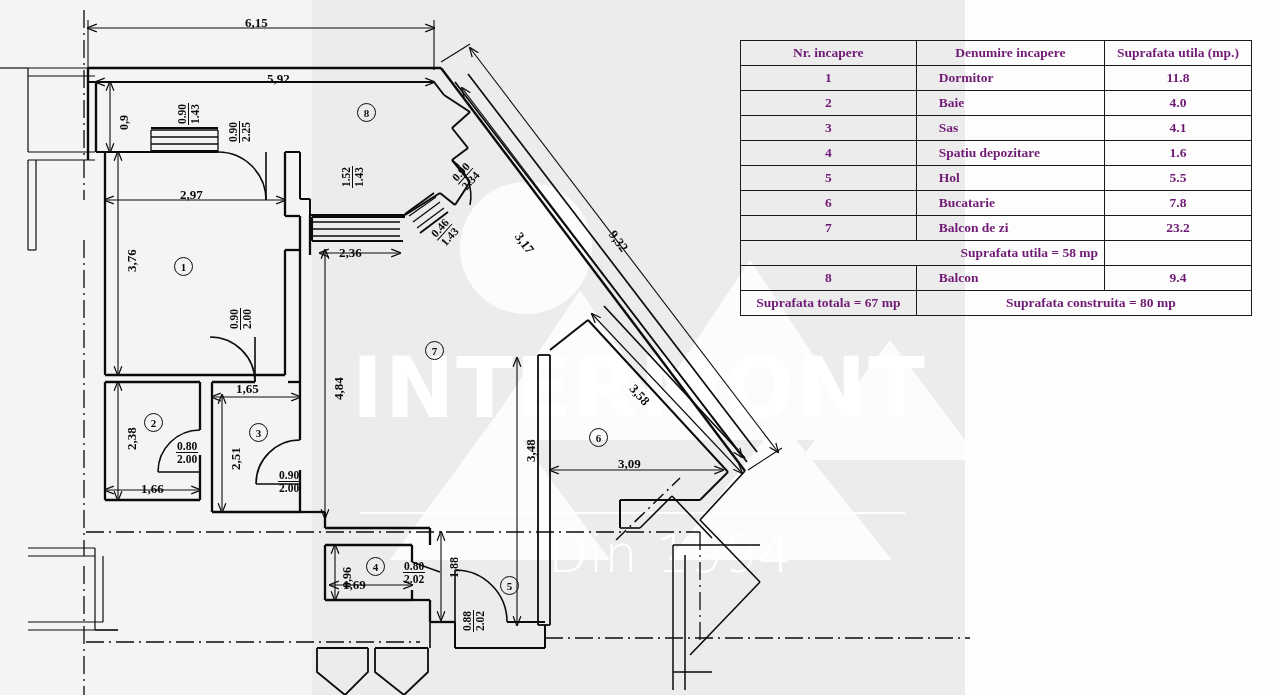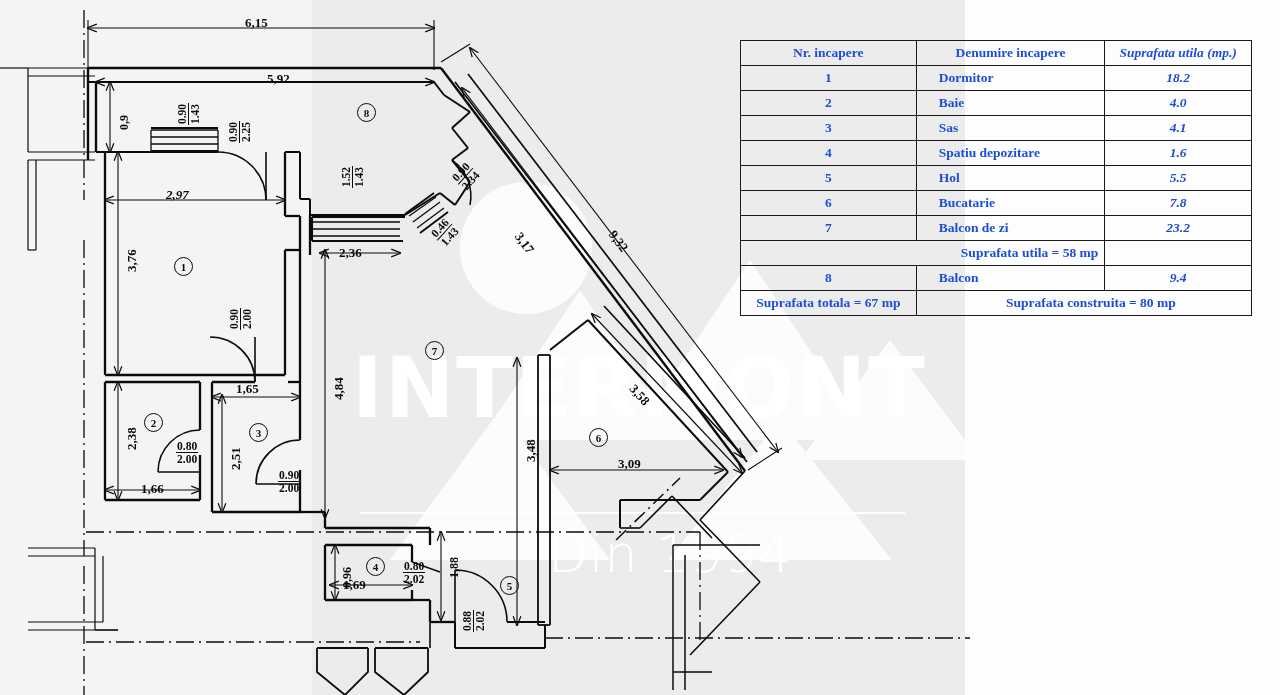--- a/index.html
+++ b/index.html
@@ -35,25 +35,25 @@
 
   
   .rnum{position:absolute;width:17px;height:17px;border:1.6px solid #0b0b0b;
         border-radius:50%;font-family:"Liberation Serif",serif;font-size:11px;
         font-weight:700;display:flex;align-items:center;justify-content:center;
         background:transparent;color:#0b0b0b;}
 
   
   .tbl{position:absolute;left:740px;top:40px;width:512px;
        border-collapse:collapse;background:transparent;
-       font-family:"Liberation Serif",serif;font-size:13.5px;font-weight:700;color:#1d4ed8;}
+       font-family:"Liberation Serif",serif;font-size:13.5px;font-weight:700;color:#701a75;}
   .tbl td{border:1.4px solid #1a1a1a;padding:2px 6px;height:20px;}
   .tbl .c-num{width:168px;text-align:center;}
   .tbl .c-name{width:188px;text-align:left;padding-left:22px;}
-  .tbl .c-area{width:156px;text-align:center;font-style:italic;}
+  .tbl .c-area{width:156px;text-align:center;}
   .tbl .hd{text-align:center;padding-left:6px;}
   .tbl .apt{text-align:center;}
   .tbl .span2{text-align:center;}
   .tbl .spanall-l{text-align:right;}
 </style>
 </head>
 <body>
 
 <div id="stage">
 
@@ -381,21 +381,21 @@
 
         <path d="M592,314 L742,473" marker-start="url(#arl)" marker-end="url(#ar)"></path>
       </g>
 
     </g>
   </svg>
 
   <div class="dim d13" style="left:245px;top:16px;">6,15</div>
   <div class="dim d13" style="left:247px;top:72px;margin-left:20px;">5,92</div>
   <div class="dim d12 rot90" style="left:118px;top:130px;">0,9</div>
-  <div class="dim d13" style="left:166px;top:188px;font-style:italic;">2,97</div>
+  <div class="dim d13" style="left:180px;top:188px;">2,97</div>
   <div class="dim d13 rot90" style="left:125px;top:272px;">3,76</div>
   <div class="dim d13 rot90" style="left:125px;top:450px;">2,38</div>
   <div class="dim d13" style="left:141px;top:482px;">1,66</div>
   <div class="dim d13 rot90" style="left:229px;top:470px;">2,51</div>
   <div class="dim d13" style="left:236px;top:382px;">1,65</div>
   <div class="dim d13" style="left:339px;top:246px;">2,36</div>
   <div class="dim d13 rot90" style="left:332px;top:400px;">4,84</div>
   <div class="dim d13 rot90" style="left:524px;top:462px;">3,48</div>
   <div class="dim d13" style="left:618px;top:457px;">3,09</div>
   <div class="dim d12 rot90" style="left:341px;top:588px;">0,96</div>
@@ -469,21 +469,21 @@
     <tbody>
       <tr>
         <td class="c-num hd">Nr. incapere</td>
         <td class="c-name hd">Denumire incapere</td>
         <td class="c-area hd">Suprafata utila (mp.)</td>
       </tr>
 
       <tr>
         <td class="c-num">1</td>
         <td class="c-name">Dormitor</td>
-        <td class="c-area">18.2</td>
+        <td class="c-area">11.8</td>
       </tr>
       <tr>
         <td class="c-num">2</td>
         <td class="c-name">Baie</td>
         <td class="c-area">4.0</td>
       </tr>
       <tr>
         <td class="c-num">3</td>
         <td class="c-name">Sas</td>
         <td class="c-area">4.1</td>

